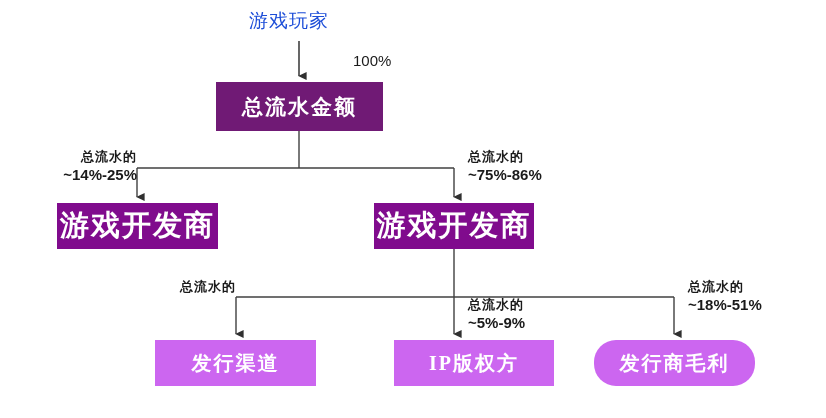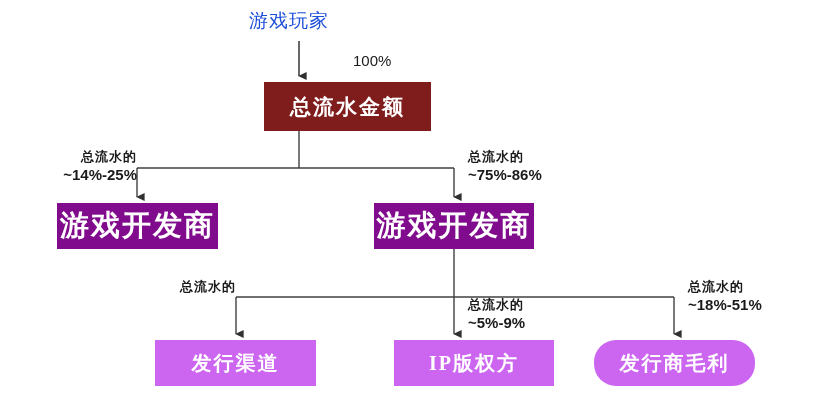--- a/index.html
+++ b/index.html
@@ -32,23 +32,22 @@
     justify-content: center;
     box-sizing: border-box;
     color: #ffffff;
     font-weight: bold;
     letter-spacing: 2px;
     text-align: center;
     white-space: nowrap;
     font-family: "Liberation Serif", "DejaVu Serif", serif;
   }
   .node-gray {
-    background: #7f1d1d;
+    background: #701a75;
     font-size: 21px;
-    margin-left: 48px;
   }
   .node-darkpurple {
     background: #800B8D;
     font-size: 29px;
   }
   .node-lightpurple {
     background: #CC66F0;
     font-size: 20px;
   }
   .plain-label {

